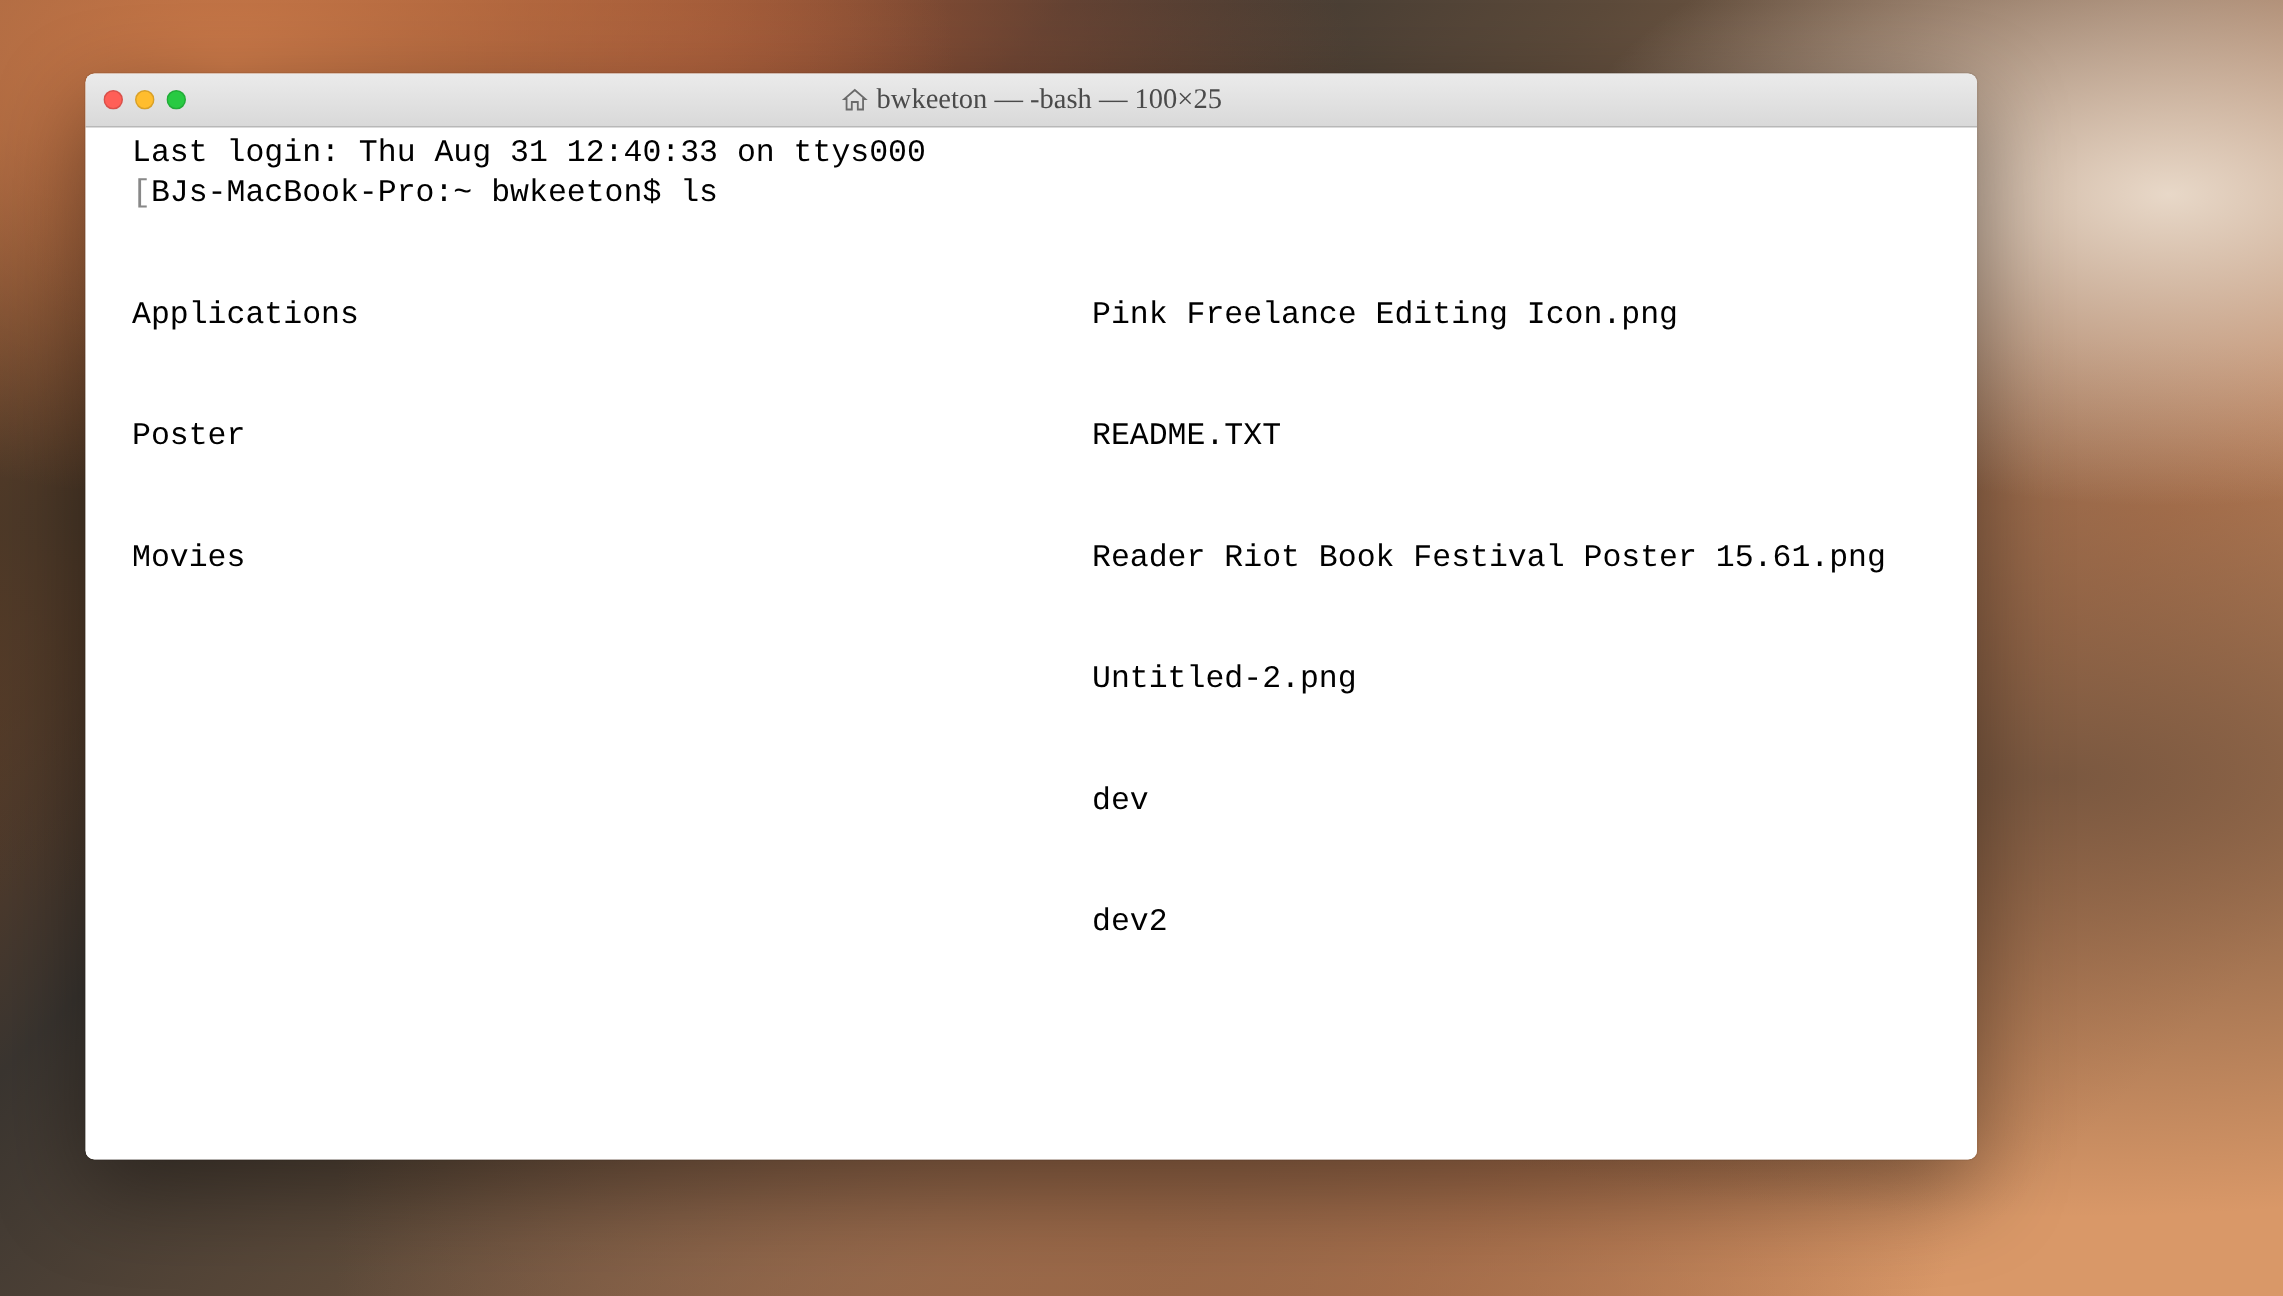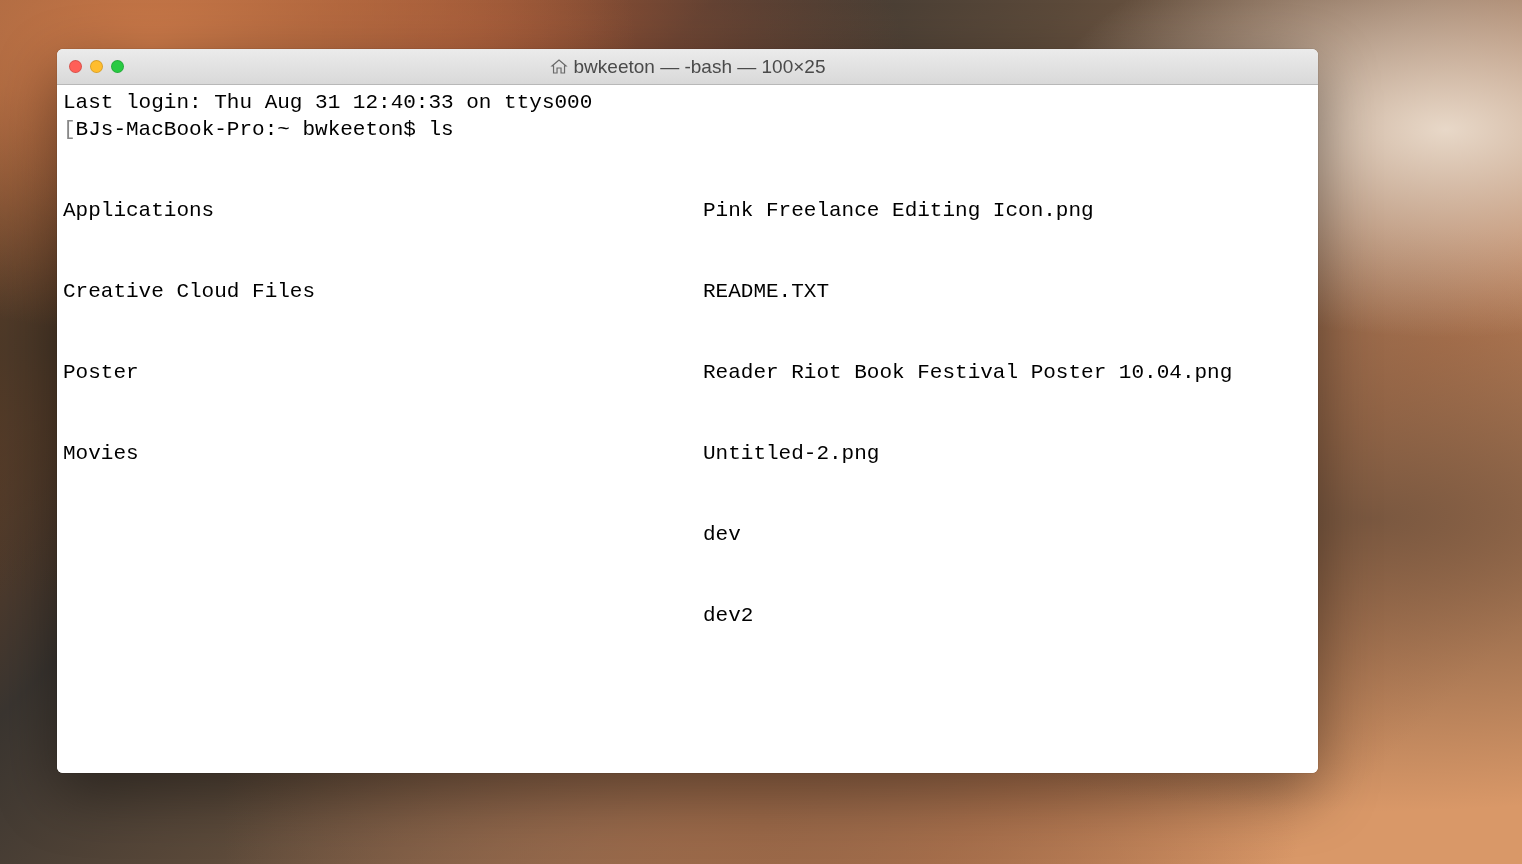--- a/index.html
+++ b/index.html
@@ -77,20 +77,21 @@
     .title-center {
       position: absolute;
       left: 50%;
       transform: translateX(-50%);
       display: flex;
       align-items: center;
       gap: 6px;
       color: #4a4a4a;
       font-size: 19px;
       font-weight: 400;
+      font-family: Liberation Serif, serif;
     }
     
     .home-icon {
       width: 18px;
       height: 18px;
       display: inline-flex;
     }
     
     .terminal-content {
       flex: 1;
@@ -99,20 +100,21 @@
       font-family: 'SF Mono', Menlo, Monaco, 'Courier New', monospace;
       font-size: 21px;
       line-height: 27px;
       color: #000000;
       letter-spacing: 0;
       overflow: hidden;
     }
     
     .terminal-line {
       white-space: pre;
+      margin-left: 25px;
     }
     
     .ls-output {
       display: grid;
       grid-template-columns: 640px auto;
     }
     
     .ls-col {
       white-space: pre;
     }
@@ -140,30 +142,29 @@
       <span>bwkeeton — -bash — 100×25</span>
     </div>
   </div>
 
   <div class="terminal-content">
     <div class="terminal-line">Last login: Thu Aug 31 12:40:33 on ttys000</div>
     <div class="terminal-line"><span class="prompt-bracket">[</span><span>BJs-MacBook-Pro:~ bwkeeton$ </span><span>ls</span></div>
     <div class="ls-output">
       <div class="ls-col">
         <div class="terminal-line">Applications</div>
-        <div class="terminal-line">Creative Cloud Files</div>
         <div class="terminal-line">Poster</div>
         <div class="terminal-line">Movies</div>
         
         
       </div>
       <div class="ls-col">
         <div class="terminal-line">Pink Freelance Editing Icon.png</div>
         <div class="terminal-line">README.TXT</div>
-        <div class="terminal-line">Reader Riot Book Festival Poster 10.04.png</div>
+        <div class="terminal-line">Reader Riot Book Festival Poster 15.61.png</div>
         <div class="terminal-line">Untitled-2.png</div>
         <div class="terminal-line">dev</div>
         <div class="terminal-line">dev2</div>
         
         <div class="terminal-line"></div>
       </div>
     </div>
 
   </div>
 </div>

